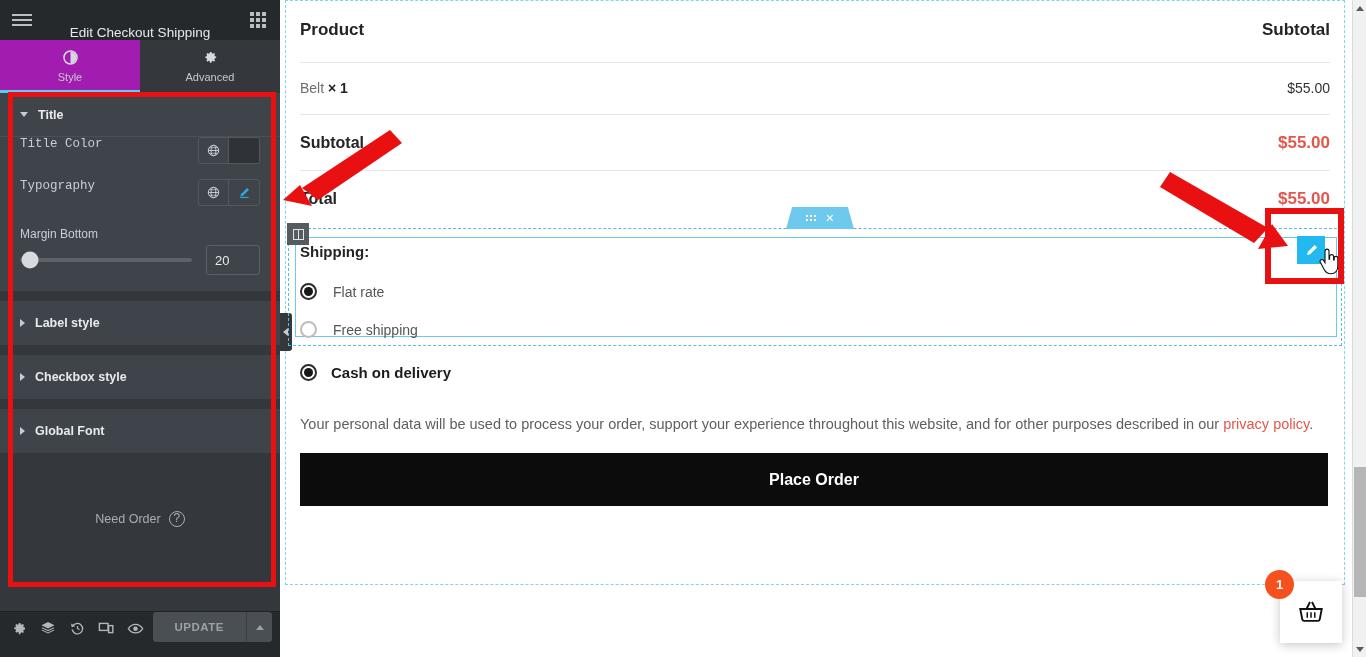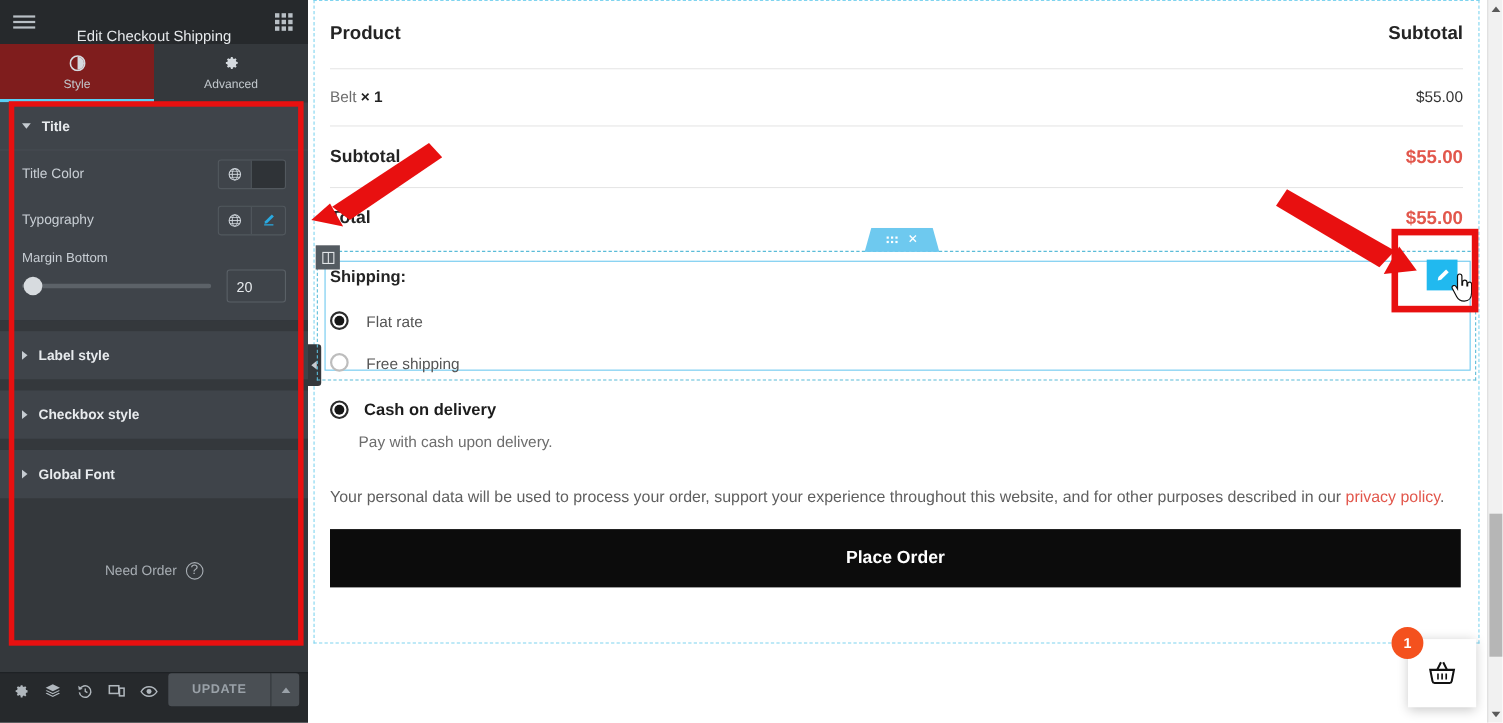--- a/index.html
+++ b/index.html
@@ -46,21 +46,21 @@
     display: grid; grid-template-columns: repeat(3, 4px);
     grid-template-rows: repeat(3, 4px); gap: 2px;
   }
   .apps-grid i { display: block; width: 4px; height: 4px; background: #b8bfc5; }
 
   .panel-tabs { display: flex; height: 53px; flex: 0 0 53px; }
   .ptab {
     flex: 1; display: flex; flex-direction: column;
     align-items: center; justify-content: center;
     gap: 4px; cursor: pointer;
-    background: #7f1d1d; color: #b8bfc5;
+    background: #a21caf; color: #b8bfc5;
     position: relative;
   }
   .ptab.inactive { background: #34383c; }
   .ptab.active::after {
     content: ""; position: absolute; left: 0; right: 0; bottom: 0;
     height: 3px; background: #58d0f5;
   }
   .ptab-icon { font-size: 14px; line-height: 14px; color: #d5dadf; }
   .ptab-label { font-size: 11px; color: #c3c9ce; }
 
@@ -82,22 +82,23 @@
     width: 0; height: 0;
     border-top: 4px solid transparent; border-bottom: 4px solid transparent;
     border-left: 5px solid #c6ccd2;
   }
   .section-title { color: #e8ebee; font-size: 12.5px; font-weight: bold; }
 
   .sect-gap { height: 10px; background: #34383c; }
 
   .ctl-area { padding: 0 20px; background: #3f444a; }
   .ctl-row {
-    display: flex; align-items: center; justify-content: space-between;
+    display: flex; justify-content: space-between;
     min-height: 42px;
+    font-family: Liberation Mono, monospace;
   }
   .ctl-label { color: #c8ced4; font-size: 12.5px; }
   .btn-pair {
     display: flex; border: 1px solid #52585e; border-radius: 3px;
     overflow: hidden; height: 27px;
   }
   .bp-globe {
     width: 30px; display: flex; align-items: center; justify-content: center;
     cursor: pointer; border-right: 1px solid #52585e;
   }
@@ -598,21 +599,20 @@
     <div class="ship-opt" style="top:321px;">
       <span class="radio off"></span>
       <span class="ship-opt-label">Free shipping</span>
     </div>
 
     <div class="pay-block">
       <div class="pay-head">
         <span class="radio on"></span>
         <span class="pay-title">Cash on delivery</span>
       </div>
-      <div class="pay-desc">Pay with cash upon delivery.</div>
       <div class="privacy">
         <span>Your personal data will be used to process your order, support your experience throughout this website, and for other purposes described in our </span><a>privacy policy</a><span>.</span>
       </div>
       <button class="place-order">Place Order</button>
     </div>
 
     <div class="cart-fab">
       <svg width="30" height="30" viewBox="0 0 24 24">
         <path fill="none" stroke="#111" stroke-width="1.5" d="M8.4 9.6L11.2 4M15.6 9.6L12.8 4"></path>
         <path fill="none" stroke="#111" stroke-width="1.5" d="M3.4 9.6h17.2l-1.6 8.2a1.6 1.6 0 01-1.6 1.3H6.6a1.6 1.6 0 01-1.6-1.3z"></path>

